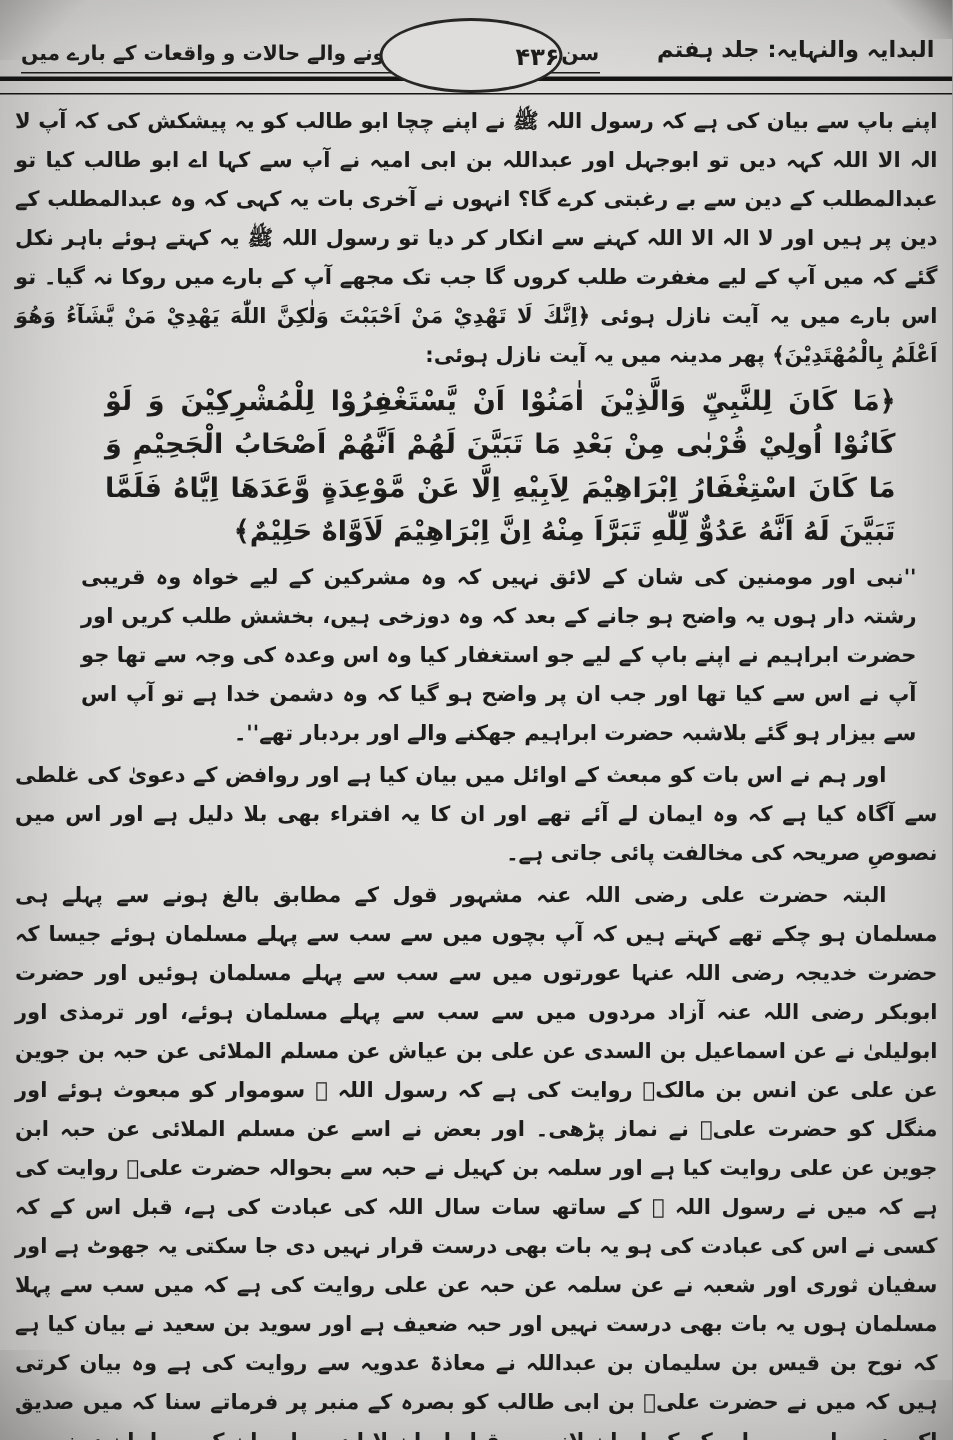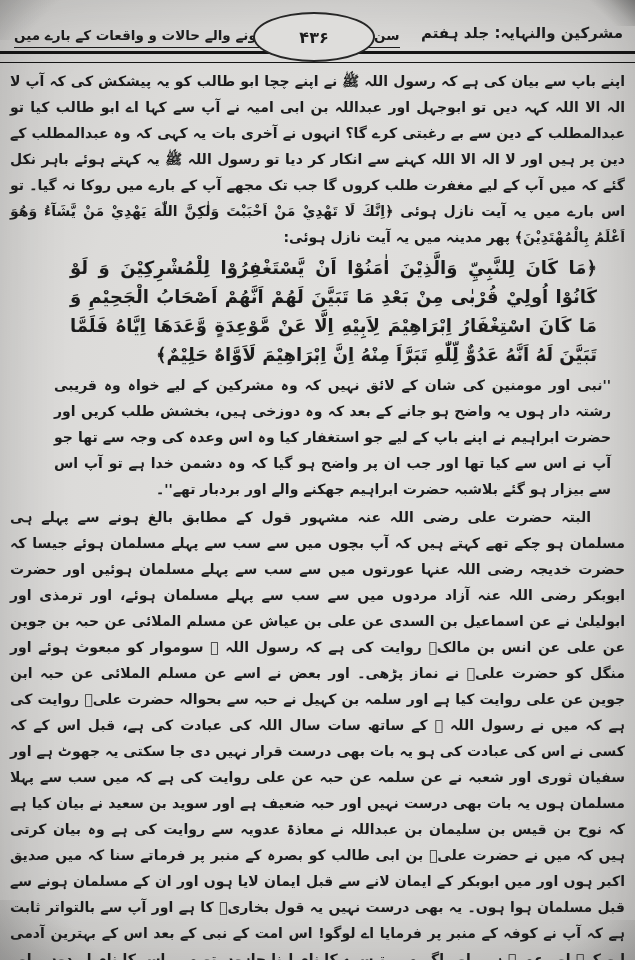--- a/index.html
+++ b/index.html
@@ -39,21 +39,21 @@
   }
   .header-rule{
     position:absolute;top:51px;left:0;right:0;height:8px;z-index:1;
     border-top:3.5px solid #141414;
     border-bottom:1.5px solid #141414;
   }
   .page-number-badge{
     position:absolute;top:12px;left:253px;width:118px;height:46px;z-index:2;
     border:2px solid #262626;border-radius:50%;
     background:#dedddb;
-    display:flex;align-items:center;justify-content:center;
+    display:flex;align-items:center;justify-content:flex-start;
     font-size:16px;font-weight:bold;letter-spacing:2px;
   }
 
   
   .body-text{
     position:absolute;top:68px;left:10px;right:10px;bottom:6px;z-index:2;
     font-size:14px;line-height:26px;
     text-align:justify;
   }
   .para{margin:0 0 2px 0;font-weight:bold;}
@@ -72,28 +72,29 @@
 <body>
 
 <div class="page">
 
   <div class="corner tr"></div>
   <div class="corner tl"></div>
   <div class="corner bl"></div>
   <div class="corner br"></div>
 
   <div class="header">
-    <div class="volume-title">مشرکین والنہایہ: جلد ہفتم</div>
+    <div class="volume-title">البدایہ والنہایہ: جلد ہفتم</div>
     <div class="chapter-title">سن ۴۰ھ میں رونما ہونے والے حالات و واقعات کے بارے میں</div>
     <div class="header-rule"></div>
     <div class="page-number-badge">
       <span>۴۳۶</span>
     </div>
   </div>
 
   <div class="body-text">
     <p class="para">اپنے باپ سے بیان کی ہے کہ رسول اللہ ﷺ نے اپنے چچا ابو طالب کو یہ پیشکش کی کہ آپ لا الہ الا اللہ کہہ دیں تو ابوجہل اور عبداللہ بن ابی امیہ نے آپ سے کہا اے ابو طالب کیا تو عبدالمطلب کے دین سے بے رغبتی کرے گا؟ انہوں نے آخری بات یہ کہی کہ وہ عبدالمطلب کے دین پر ہیں اور لا الہ الا اللہ کہنے سے انکار کر دیا تو رسول اللہ ﷺ یہ کہتے ہوئے باہر نکل گئے کہ میں آپ کے لیے مغفرت طلب کروں گا جب تک مجھے آپ کے بارے میں روکا نہ گیا۔ تو اس بارے میں یہ آیت نازل ہوئی ﴿اِنَّكَ لَا تَهْدِيْ مَنْ اَحْبَبْتَ وَلٰكِنَّ اللّٰهَ يَهْدِيْ مَنْ يَّشَآءُ وَهُوَ اَعْلَمُ بِالْمُهْتَدِيْنَ﴾ پھر مدینہ میں یہ آیت نازل ہوئی:</p>
     <p class="para quran">﴿مَا كَانَ لِلنَّبِيِّ وَالَّذِيْنَ اٰمَنُوْا اَنْ يَّسْتَغْفِرُوْا لِلْمُشْرِكِيْنَ وَ لَوْ كَانُوْا اُولِيْ قُرْبٰى مِنْ بَعْدِ مَا تَبَيَّنَ لَهُمْ اَنَّهُمْ اَصْحَابُ الْجَحِيْمِ وَ مَا كَانَ اسْتِغْفَارُ اِبْرَاهِيْمَ لِاَبِيْهِ اِلَّا عَنْ مَّوْعِدَةٍ وَّعَدَهَا اِيَّاهُ فَلَمَّا تَبَيَّنَ لَهُ اَنَّهُ عَدُوٌّ لِّلّٰهِ تَبَرَّاَ مِنْهُ اِنَّ اِبْرَاهِيْمَ لَاَوَّاهٌ حَلِيْمٌ﴾</p>
     <p class="para translation">''نبی اور مومنین کی شان کے لائق نہیں کہ وہ مشرکین کے لیے خواہ وہ قریبی رشتہ دار ہوں یہ واضح ہو جانے کے بعد کہ وہ دوزخی ہیں، بخشش طلب کریں اور حضرت ابراہیم نے اپنے باپ کے لیے جو استغفار کیا وہ اس وعدہ کی وجہ سے تھا جو آپ نے اس سے کیا تھا اور جب ان پر واضح ہو گیا کہ وہ دشمن خدا ہے تو آپ اس سے بیزار ہو گئے بلاشبہ حضرت ابراہیم جھکنے والے اور بردبار تھے''۔</p>
+    <p class="para indent">اور ہم نے اس بات کو مبعث کے اوائل میں بیان کیا ہے اور روافض کے دعویٰ کی غلطی سے آگاہ کیا ہے کہ وہ ایمان لے آئے تھے اور ان کا یہ افتراء بھی بلا دلیل ہے اور اس میں نصوصِ صریحہ کی مخالفت پائی جاتی ہے۔</p>
     <p class="para indent">البتہ حضرت علی رضی اللہ عنہ مشہور قول کے مطابق بالغ ہونے سے پہلے ہی مسلمان ہو چکے تھے کہتے ہیں کہ آپ بچوں میں سے سب سے پہلے مسلمان ہوئے جیسا کہ حضرت خدیجہ رضی اللہ عنہا عورتوں میں سے سب سے پہلے مسلمان ہوئیں اور حضرت ابوبکر رضی اللہ عنہ آزاد مردوں میں سے سب سے پہلے مسلمان ہوئے، اور ترمذی اور ابولیلیٰ نے عن اسماعیل بن السدی عن علی بن عیاش عن مسلم الملائی عن حبہ بن جوین عن علی عن انس بن مالکؓ روایت کی ہے کہ رسول اللہ ﷺ سوموار کو مبعوث ہوئے اور منگل کو حضرت علیؓ نے نماز پڑھی۔ اور بعض نے اسے عن مسلم الملائی عن حبہ ابن جوین عن علی روایت کیا ہے اور سلمہ بن کہیل نے حبہ سے بحوالہ حضرت علیؓ روایت کی ہے کہ میں نے رسول اللہ ﷺ کے ساتھ سات سال اللہ کی عبادت کی ہے، قبل اس کے کہ کسی نے اس کی عبادت کی ہو یہ بات بھی درست قرار نہیں دی جا سکتی یہ جھوٹ ہے اور سفیان ثوری اور شعبہ نے عن سلمہ عن حبہ عن علی روایت کی ہے کہ میں سب سے پہلا مسلمان ہوں یہ بات بھی درست نہیں اور حبہ ضعیف ہے اور سوید بن سعید نے بیان کیا ہے کہ نوح بن قیس بن سلیمان بن عبداللہ نے معاذۃ عدویہ سے روایت کی ہے وہ بیان کرتی ہیں کہ میں نے حضرت علیؓ بن ابی طالب کو بصرہ کے منبر پر فرماتے سنا کہ میں صدیق اکبر ہوں اور میں ابوبکر کے ایمان لانے سے قبل ایمان لایا ہوں اور ان کے مسلمان ہونے سے قبل مسلمان ہوا ہوں۔ یہ بھی درست نہیں یہ قول بخاریؒ کا ہے اور آپ سے بالتواتر ثابت ہے کہ آپ نے کوفہ کے منبر پر فرمایا اے لوگو! اس امت کے نبی کے بعد اس کے بہترین آدمی ابوبکرؓ اور عمرؓ ہیں اور اگر میں تیسرے کا نام لینا چاہوں تو میں اس کا نام لے دوں۔ اور یہ بات قبل ازیں شیخین</p>
   </div>
 
 </div>
 
 </body></html>

